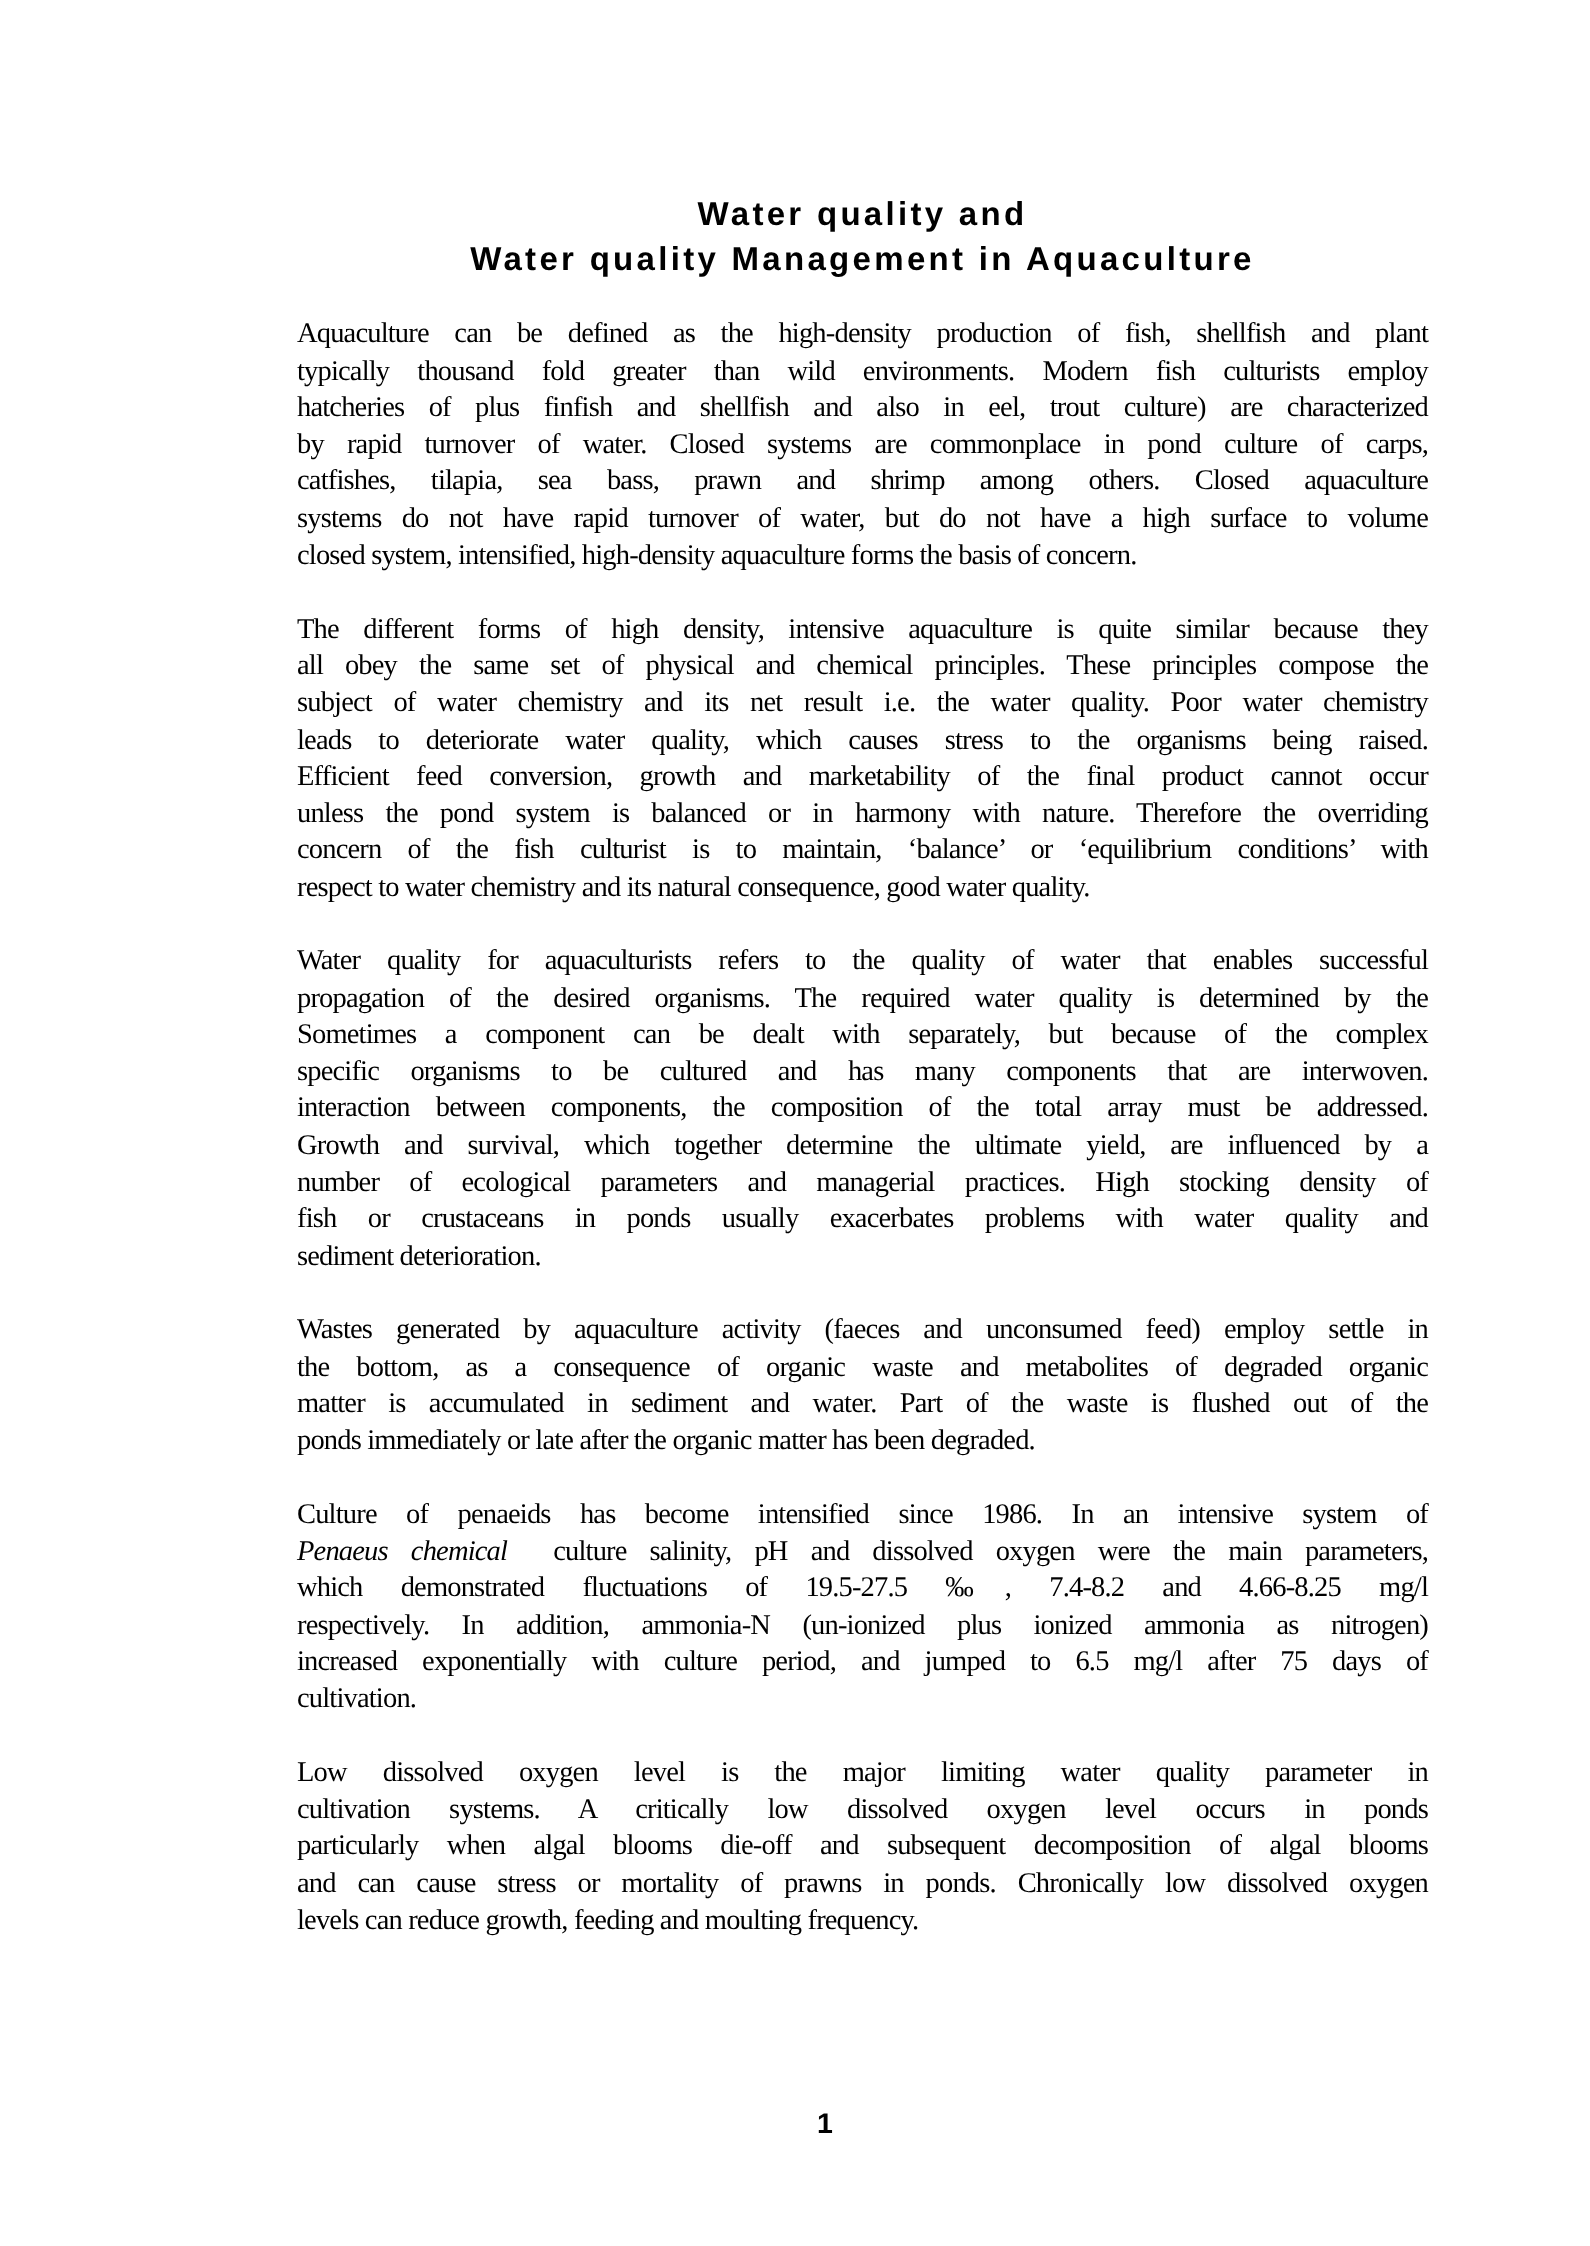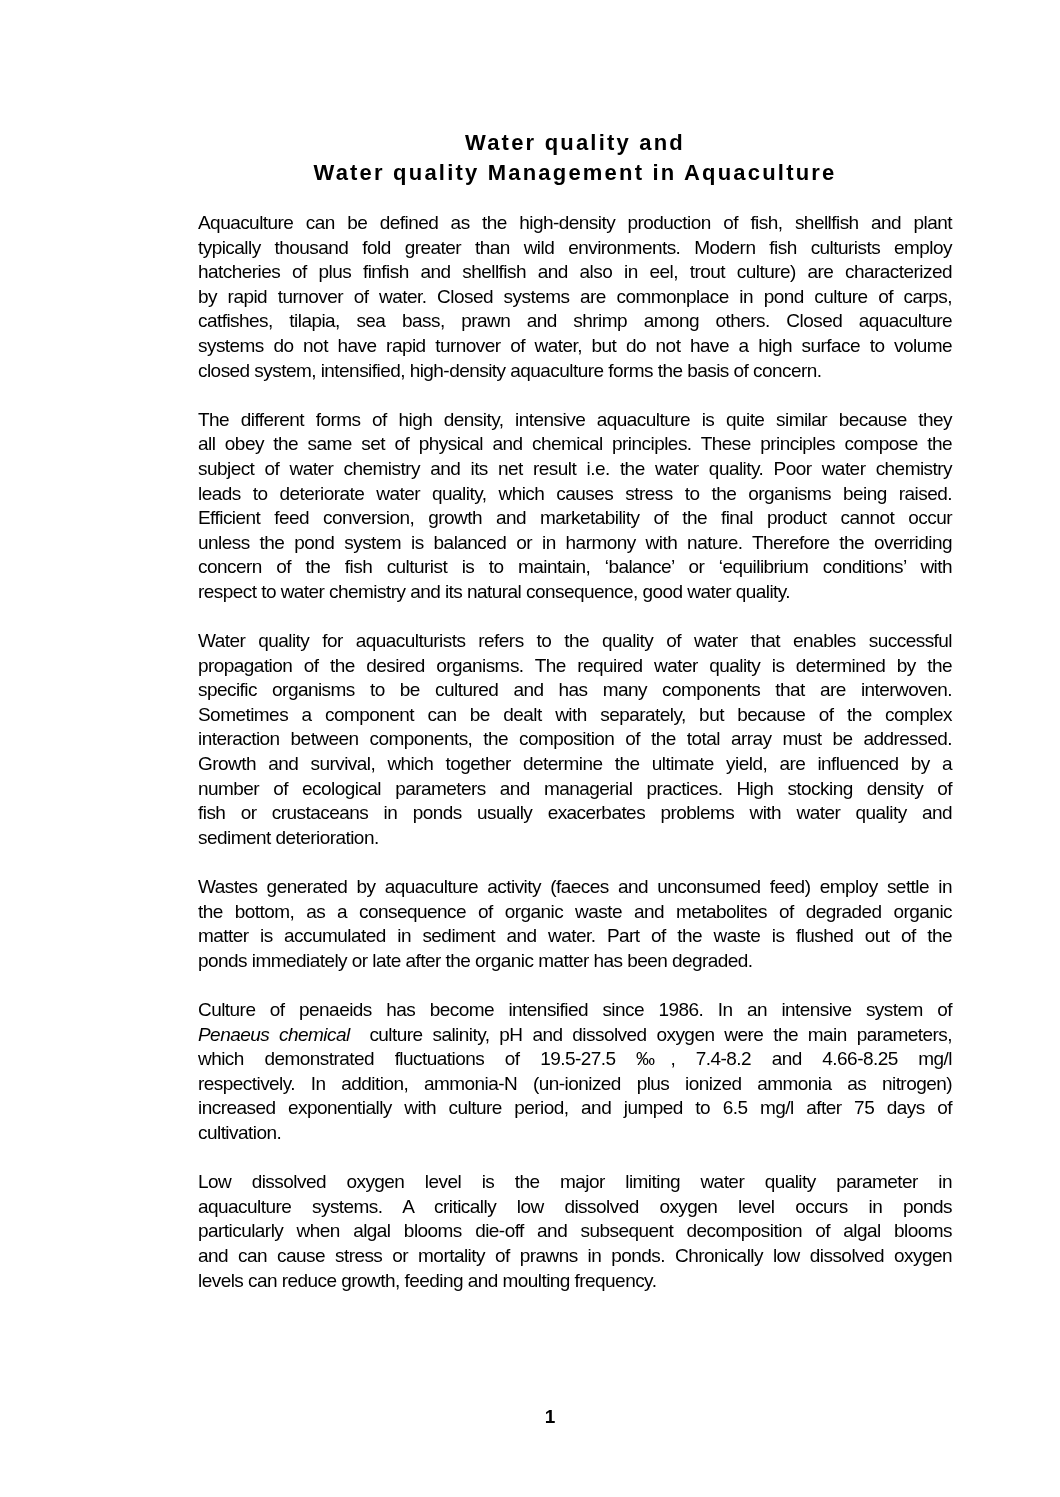--- a/index.html
+++ b/index.html
@@ -37,21 +37,21 @@
   }
   .title-line {
     display: block;
     white-space: nowrap;
   }
   .body-text {
     position: absolute;
     left: 178px;
     top: 211px;
     width: 754px;
-    font-family: Liberation Sans, sans-serif;
+    font-family: Liberation Serif, serif;
     font-size: 19px;
     line-height: 24.6px;
     letter-spacing: -0.55px;
     word-spacing: 0px;
   }
   .para {
     margin: 0 0 24.6px 0;
     text-align: justify;
     text-align-last: left;
   }
@@ -107,22 +107,22 @@
       <span class="line">leads to deteriorate water quality, which causes stress to the organisms being raised.</span>
       <span class="line">Efficient feed conversion, growth and marketability of the final product cannot occur</span>
       <span class="line">unless the pond system is balanced or in harmony with nature. Therefore the overriding</span>
       <span class="line">concern of the fish culturist is to maintain, ‘balance’ or ‘equilibrium conditions’ with</span>
       <span class="line last">respect to water chemistry and its natural consequence, good water quality.</span>
     </p>
 
     <p class="para">
       <span class="line">Water quality for aquaculturists refers to the quality of water that enables successful</span>
       <span class="line">propagation of the desired organisms. The required water quality is determined by the</span>
+      <span class="line">Sometimes a component can be dealt with separately, but because of the complex</span>
       <span class="line">specific organisms to be cultured and has many components that are interwoven.</span>
-      <span class="line">Sometimes a component can be dealt with separately, but because of the complex</span>
       <span class="line">interaction between components, the composition of the total array must be addressed.</span>
       <span class="line">Growth and survival, which together determine the ultimate yield, are influenced by a</span>
       <span class="line">number of ecological parameters and managerial practices. High stocking density of</span>
       <span class="line">fish or crustaceans in ponds usually exacerbates problems with water quality and</span>
       <span class="line last">sediment deterioration.</span>
     </p>
 
     <p class="para">
       <span class="line">Wastes generated by aquaculture activity (faeces and unconsumed feed) employ settle in</span>
       <span class="line">the bottom, as a consequence of organic waste and metabolites of degraded organic</span>
@@ -134,21 +134,21 @@
       <span class="line">Culture of penaeids has become intensified since 1986. In an intensive system of</span>
       <span class="line"><em>Penaeus chemical</em>&nbsp; <span>culture salinity, pH and dissolved oxygen were the main parameters,</span></span>
       <span class="line">which demonstrated fluctuations of 19.5-27.5 ‰, 7.4-8.2 and 4.66-8.25 mg/l</span>
       <span class="line">respectively. In addition, ammonia-N (un-ionized plus ionized ammonia as nitrogen)</span>
       <span class="line">increased exponentially with culture period, and jumped to 6.5 mg/l after 75 days of</span>
       <span class="line last">cultivation.</span>
     </p>
 
     <p class="para">
       <span class="line">Low dissolved oxygen level is the major limiting water quality parameter in</span>
-      <span class="line">aquaculture systems. A critically low dissolved oxygen level occurs in ponds</span>
+      <span class="line">cultivation systems. A critically low dissolved oxygen level occurs in ponds</span>
       <span class="line">particularly when algal blooms die-off and subsequent decomposition of algal blooms</span>
       <span class="line">and can cause stress or mortality of prawns in ponds. Chronically low dissolved oxygen</span>
       <span class="line last">levels can reduce growth, feeding and moulting frequency.</span>
     </p>
 
   </div>
 
   <div class="page-number">1</div>
 
 </div>

